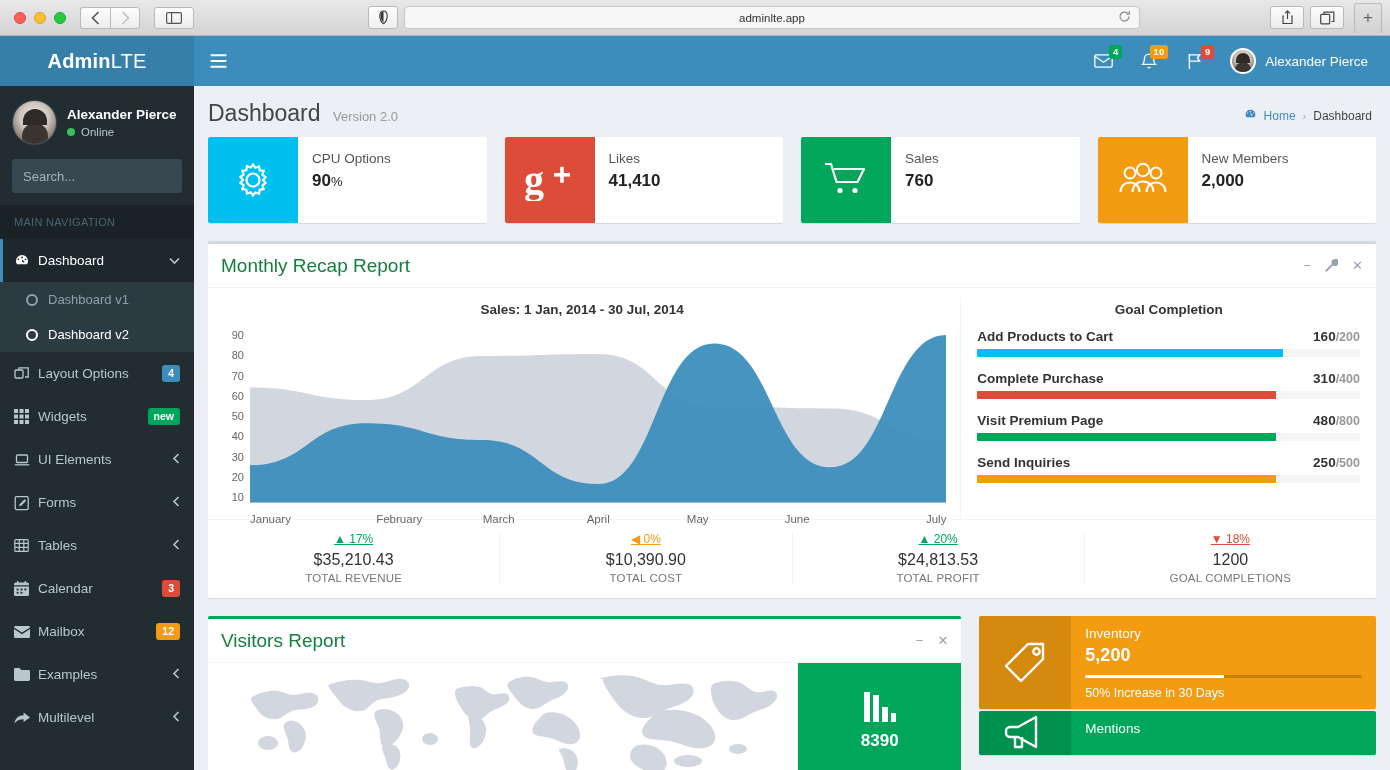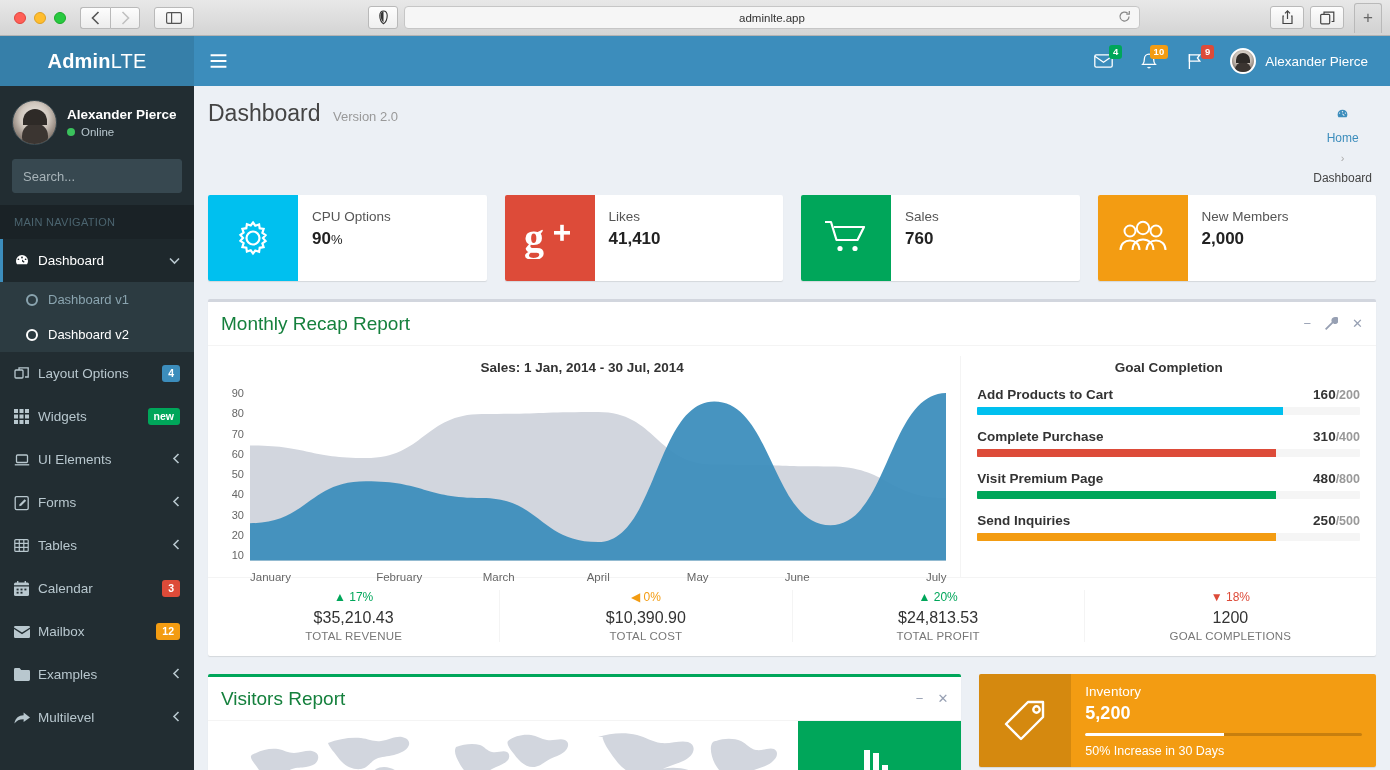--- a/index.html
+++ b/index.html
@@ -192,21 +192,21 @@
     width:14px; height:10px; border-radius:8px 8px 0 0; background:#2e2a27;
     transform: translate(-50%,0); z-index:2;
   }
 
   .content-header {
     padding: 14px 18px 10px 14px;
     display: flex; align-items: baseline; justify-content: space-between;
   }
   .page-title { font-size: 23px; color: #444; font-weight: normal; }
   .page-sub { font-size: 13px; color: #999; margin-left: 8px; }
-  .breadcrumb { display: flex; align-items: center; gap: 7px; font-size: 12px; color: #3c8dbc; flex-direction: column; }
+  .breadcrumb { display: flex; align-items: center; gap: 7px; font-size: 12px; color: #3c8dbc; }
   .breadcrumb .sep { color: #aaa; font-size: 11px; }
   .breadcrumb .crumb-current { color: #444; }
 
   .content { padding: 0 14px; flex: 1; overflow: hidden; }
 
   
   .row { display: flex; gap: 18px; }
   .info-box {
     flex: 1; background: #fff; height: 86px;
     display: flex; border-radius: 2px;
@@ -261,21 +261,21 @@
   .goal-top { display: flex; justify-content: space-between; align-items: baseline; margin-bottom: 5px; font-weight: bold; }
   .goal-label { font-size: 13.5px; color: #333; }
   .goal-val { font-size: 12.5px; color: #999; }
   .goal-val b { font-size: 13.5px; color: #333; }
   .pbar { height: 8px; background: #f5f5f5; border-radius: 1px; overflow: hidden; }
   .pbar i { display: block; height: 100%; }
 
   .recap-footer { display: flex; border-top: 1px solid #f4f4f4; padding: 12px 0 14px; }
   .stat { flex: 1; text-align: center; border-right: 1px solid #f4f4f4; padding: 0 6px; }
   .stat:last-child { border-right: none; }
-  .stat-desc { font-size: 12px; margin-bottom: 5px; }
+  .stat-desc { font-size: 12px; margin-bottom: 5px; text-decoration: underline; }
   .stat-desc.up { color: #00a65a; }
   .stat-desc.flat { color: #f39c12; }
   .stat-desc.down { color: #dd4b39; }
   .stat-num { font-size: 16px; color: #333; margin-bottom: 3px; }
   .stat-cap { font-size: 11.5px; color: #777; letter-spacing: .2px; }
 
   
   .bottom-row { display: flex; gap: 18px; margin-top: 18px; }
   .visitors-col { width: 64.5%; }
   .widgets-col { width: 35.5%; }
@@ -284,21 +284,21 @@
   .map-svg { flex: 1; display: flex; align-items: center; justify-content: center; padding-top: 6px; }
   .map-stat {
     width: 168px; background: #00a65a; color: #fff;
     display: flex; flex-direction: column; align-items: center; justify-content: center;
     gap: 7px; padding-top: 4px;
   }
   .map-stat .mval { font-size: 17px; font-weight: bold; }
 
   .small-box {
     border-radius: 2px; display: flex; overflow: hidden;
-    box-shadow: 0 1px 1px rgba(0,0,0,.1); margin-bottom: 8px;
+    box-shadow: 0 1px 1px rgba(0,0,0,.1); margin-bottom: 2px;
   }
   .sb-icon { width: 92px; display: flex; align-items: center; justify-content: center; flex-shrink: 0; }
   .sb-body { flex: 1; padding: 10px 14px 9px; color: #fff; }
   .sb-label { font-size: 13.5px; margin-bottom: 4px; }
   .sb-num { font-size: 18px; font-weight: bold; margin-bottom: 9px; }
   .sb-bar { height: 3px; background: rgba(0,0,0,.18); border-radius: 2px; overflow: hidden; margin-bottom: 8px; }
   .sb-bar i { display: block; height: 100%; background: #fff; }
   .sb-desc { font-size: 12.5px; }
   .sb-orange { background: #f39c12; }
   .sb-orange .sb-icon { background: rgba(0,0,0,.12); }

